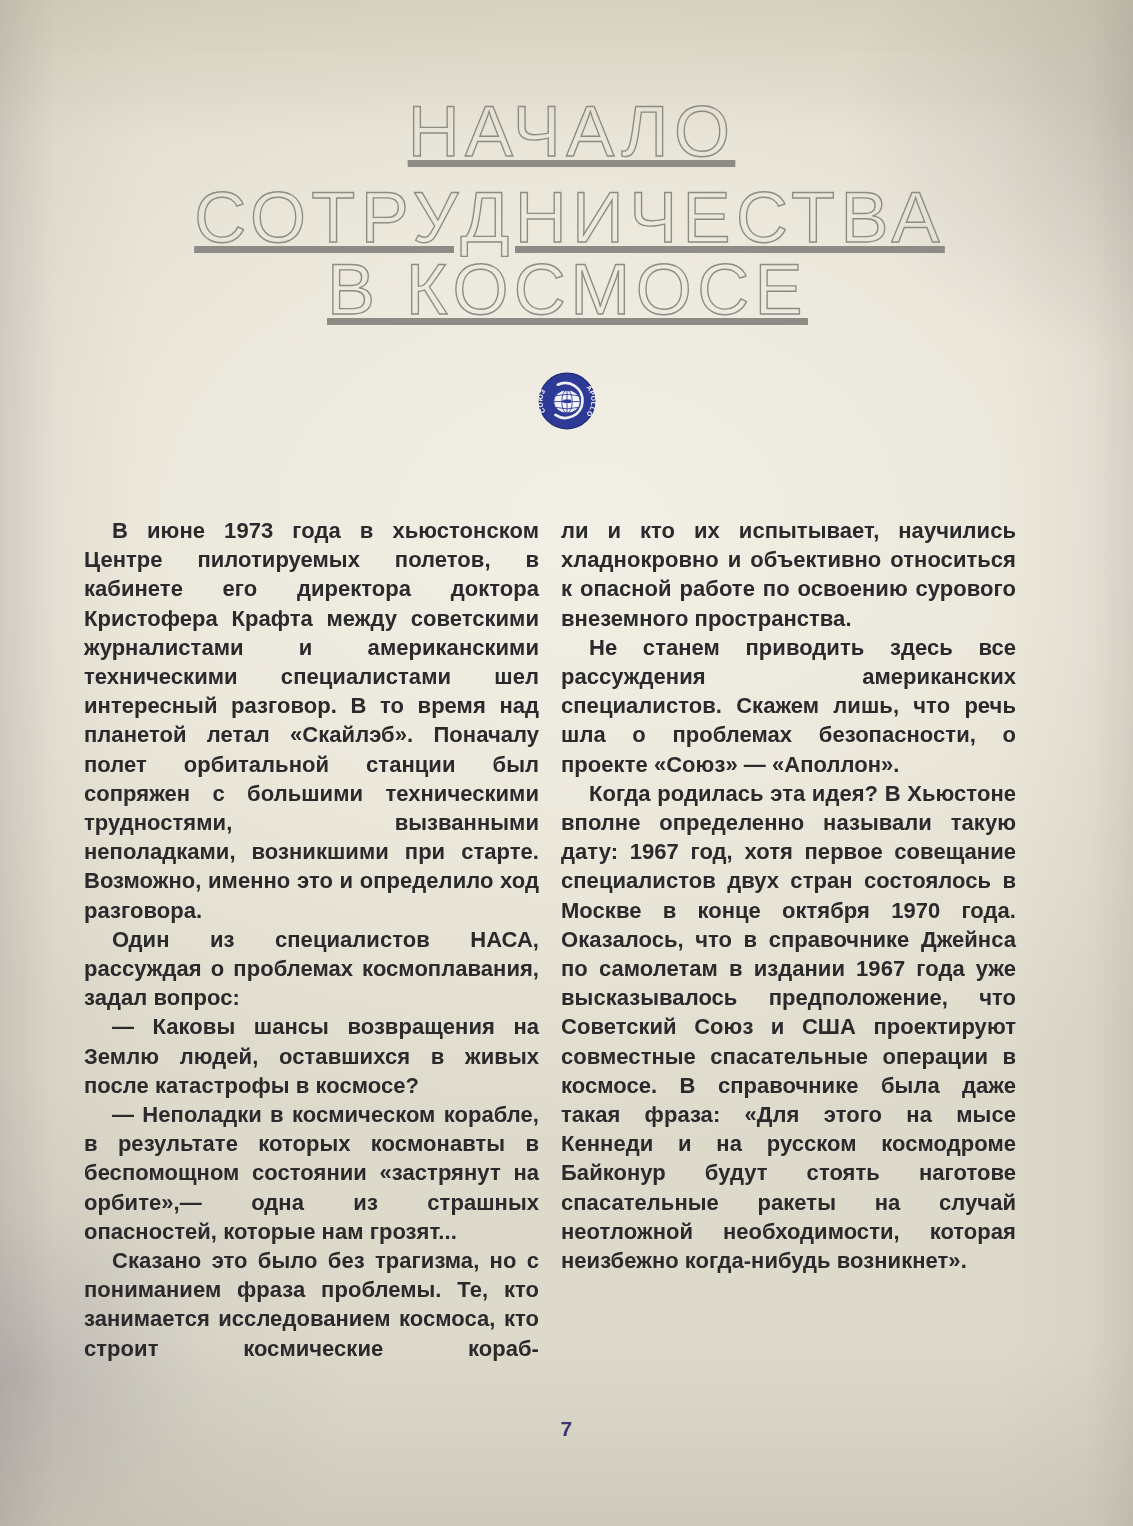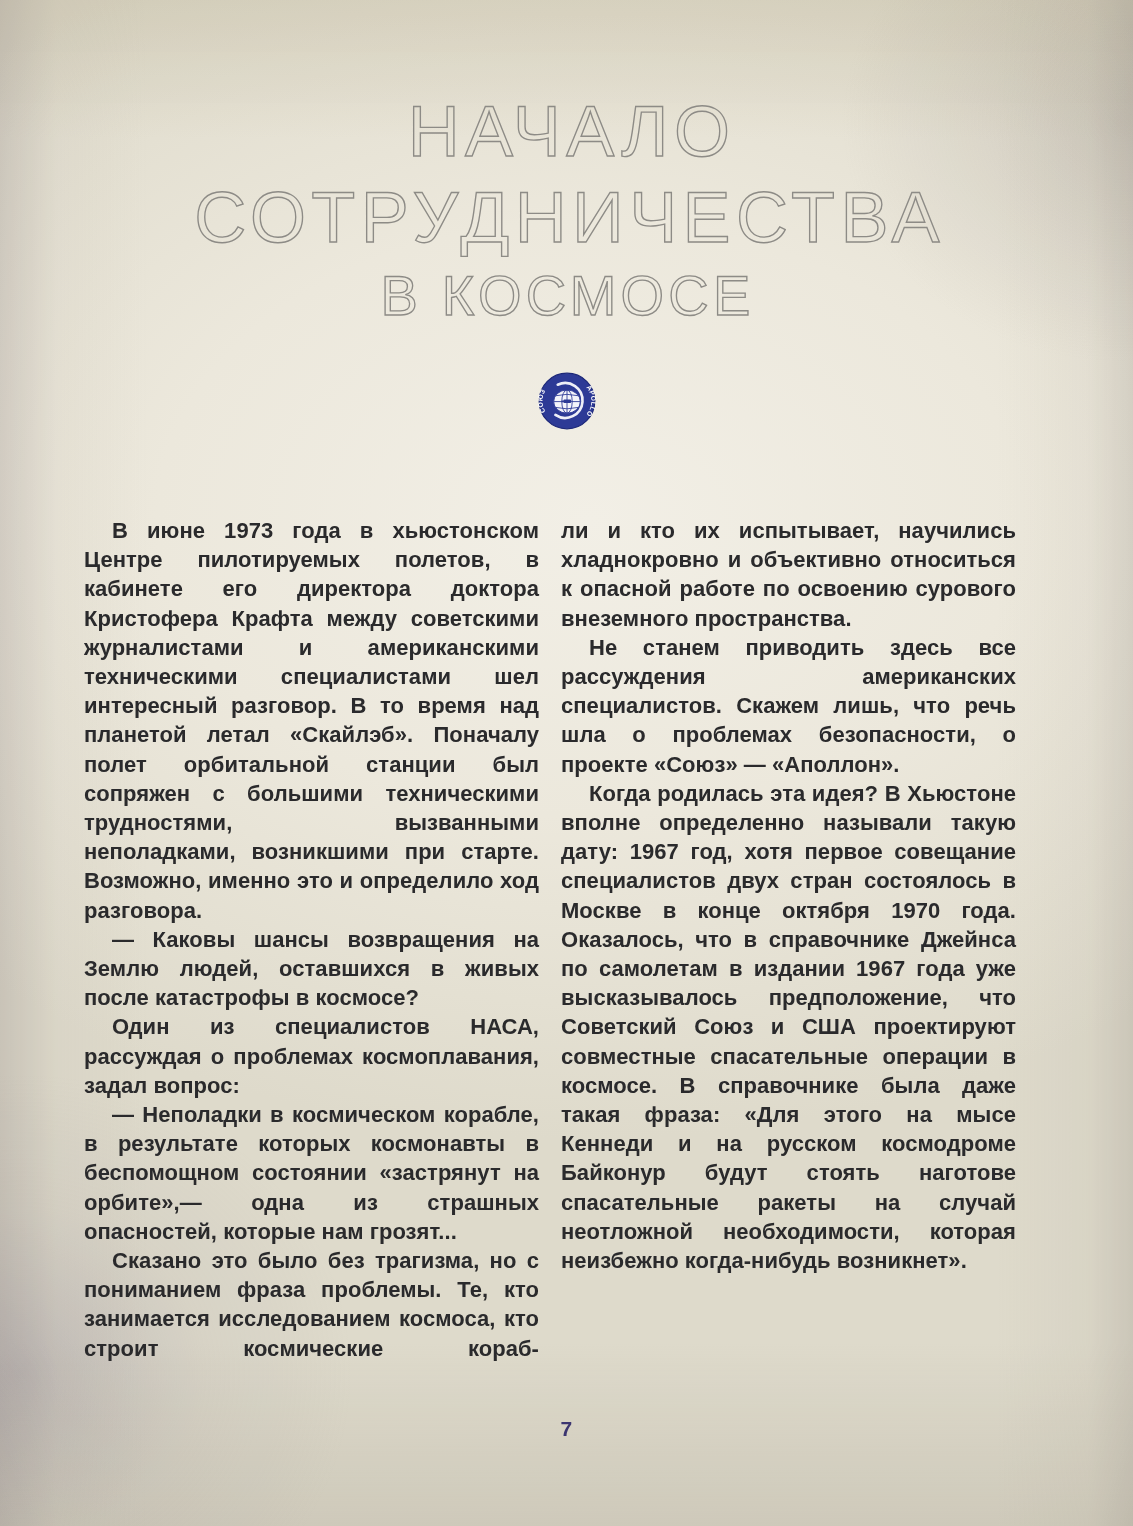--- a/index.html
+++ b/index.html
@@ -57,24 +57,25 @@
   .title-line {
     font-family: "Liberation Sans", "DejaVu Sans", sans-serif;
     font-weight: 400;
     color: transparent;
     -webkit-text-stroke: 1.35px #8d8b86;
     text-stroke: 1.35px #8d8b86;
     letter-spacing: 0.075em;
     line-height: 1.0;
     white-space: nowrap;
     text-rendering: geometricPrecision;
+    text-decoration: underline;
   }
   .title-line.l1 { font-size: 72px; margin-left: 10px; }
   .title-line.l2 { font-size: 72px; margin-top: 14px; margin-left: 6px; }
-  .title-line.l3 { font-size: 56px; margin-top: 14px; margin-left: 2px; }
+  .title-line.l3 { font-size: 72px; margin-top: 0; margin-left: 2px; }
 
   
   .emblem-wrap {
     position: absolute;
     left: 0;
     top: 372px;
     width: 1133px;
     display: flex;
     justify-content: center;
   }
@@ -165,22 +166,22 @@
         <text font-family="Liberation Sans, sans-serif" font-size="11.5" font-weight="700" fill="#ffffff" letter-spacing="0.6">
           <textPath href="#arcRight" startOffset="50%" text-anchor="middle">APOLLO</textPath>
         </text>
       </svg>
     </div>
 
     <div class="columns">
 
       <div class="col">
         <p>В июне 1973 года в хьюстонском Центре пилотируемых полетов, в кабинете его директора доктора Кристофера Крафта между советскими журналистами и американскими техническими специалистами шел интересный разговор. В то время над планетой летал «Скайлэб». Поначалу полет орбитальной станции был сопряжен с большими техническими трудностями, вызванными неполадками, возникшими при старте. Возможно, именно это и определило ход разговора.</p>
+        <p>Один из специалистов НАСА, рассуждая о проблемах космоплавания, задал вопрос:</p>
         <p>— Каковы шансы возвращения на Землю людей, оставшихся в живых после катастрофы в космосе?</p>
-        <p>Один из специалистов НАСА, рассуждая о проблемах космоплавания, задал вопрос:</p>
         <p>— Неполадки в космическом корабле, в результате которых космонавты в беспомощном состоянии «застрянут на орбите»,— одна из страшных опасностей, которые нам грозят...</p>
         <p class="stretch-last">Сказано это было без трагизма, но с пониманием фраза проблемы. Те, кто занимается исследованием космоса, кто строит космические кораб-</p>
       </div>
 
       <div class="col">
         <p class="cont">ли и кто их испытывает, научились хладнокровно и объективно относиться к опасной работе по освоению сурового внеземного пространства.</p>
         <p>Не станем приводить здесь все рассуждения американских специалистов. Скажем лишь, что речь шла о проблемах безопасности, о проекте «Союз» — «Аполлон».</p>
         <p>Когда родилась эта идея? В Хьюстоне вполне определенно называли такую дату: 1967 год, хотя первое совещание специалистов двух стран состоялось в Москве в конце октября 1970 года. Оказалось, что в справочнике Джейнса по самолетам в издании 1967 года уже высказывалось предположение, что Советский Союз и США проектируют совместные спасательные операции в космосе. В справочнике была даже такая фраза: «Для этого на мысе Кеннеди и на русском космодроме Байконур будут стоять наготове спасательные ракеты на случай неотложной необходимости, которая неизбежно когда-нибудь возникнет».</p>
       </div>
 

